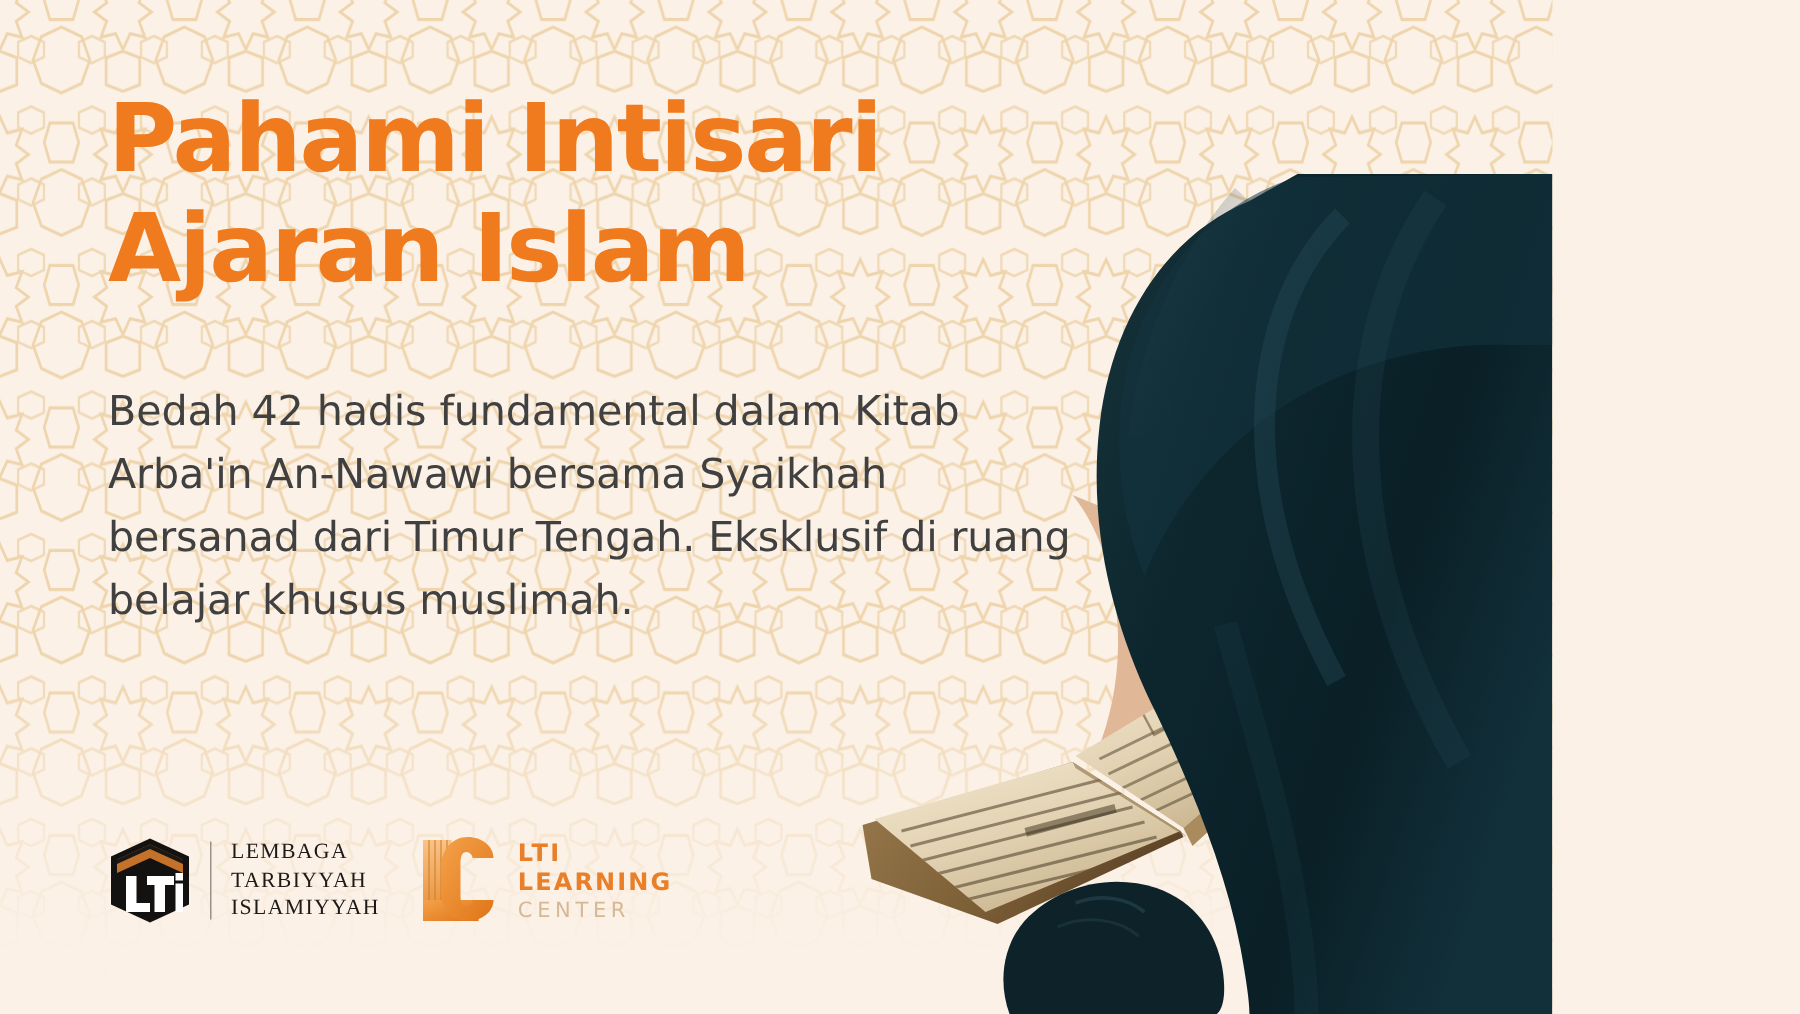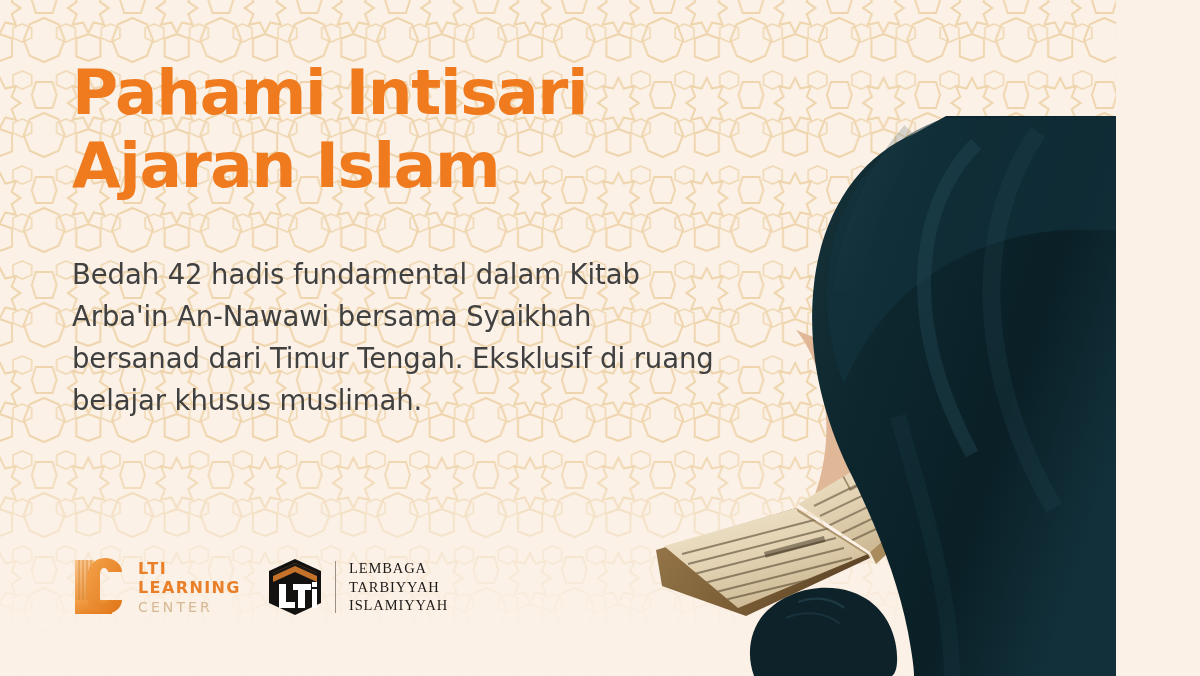--- a/index.html
+++ b/index.html
@@ -6,21 +6,21 @@
   * { margin:0; padding:0; box-sizing:border-box; }
   html, body {
     width:1200px; height:676px;
     overflow:hidden;
     background:#FBF1E7;
     font-family:"Liberation Sans", sans-serif;
   }
 
   .banner {
     position:relative;
-    width:1116px; height:676px;
+    width:1035px; height:676px;
     background:#FBF1E7;
     overflow:hidden;
   }
 
   
   .pattern-layer {
     position:absolute;
     inset:0;
     z-index:1;
     pointer-events:none;
@@ -287,20 +287,46 @@
   <div class="content">
     <h1 class="headline">Pahami Intisari
 Ajaran Islam</h1>
     <p class="subcopy">Bedah 42 hadis fundamental dalam Kitab
 Arba'in An-Nawawi bersama Syaikhah
 bersanad dari Timur Tengah. Eksklusif di ruang
 belajar khusus muslimah.</p>
   </div>
 
   <div class="logo-bar">
+
+    <div class="logo-lockup">
+      <div class="lti-mark">
+        <svg viewBox="0 0 56 58" xmlns="http://www.w3.org/2000/svg">
+
+          <polygon points="28,1 54,13 54,45 28,57 2,45 2,13" fill="#141210"></polygon>
+
+          <path d="M6,15 L28,5 L50,15 L50,24 L28,14 L6,24 Z" fill="#C4722A"></path>
+          <path d="M6,15 L28,5 L50,15 L50,18 L28,8 L6,18 Z" fill="#1A1815"></path>
+
+          <g fill="#FFFFFF">
+
+            <path d="M12,26 L19,26 L19,44 L28,44 L28,50 L12,50 Z"></path>
+
+            <path d="M26,26 L44,26 L44,32 L38,32 L38,50 L31,50 L31,32 L26,32 Z"></path>
+
+            <rect x="45" y="31" width="5" height="19"></rect>
+            <rect x="45" y="24" width="5" height="5"></rect>
+          </g>
+        </svg>
+      </div>
+      <div class="logo-divider"></div>
+      <div class="lti-words">LEMBAGA
+TARBIYYAH
+ISLAMIYYAH</div>
+    </div>
 
     <div class="logo-lockup">
       <div class="lc-mark">
         <svg viewBox="0 0 54 62" xmlns="http://www.w3.org/2000/svg">
           <defs>
             <linearGradient id="lcOrange" x1="0" y1="0" x2="1" y2="1">
               <stop offset="0%" stop-color="#F6A council"></stop>
               <stop offset="0%" stop-color="#F4A24A"></stop>
               <stop offset="100%" stop-color="#E07518"></stop>
             </linearGradient>
@@ -327,40 +353,14 @@
                    L36,44 C36,47 34,48 32,48 C29,48 28,45 28,41 L28,20 C28,15 29,12 32,12 C34,12 36,14 36,16 Z" fill="url(#lcOrange)"></path>
         </svg>
       </div>
       <div class="lc-words">
         <span class="l1">LTI</span>
         <span class="l2">LEARNING</span>
         <span class="l3">CENTER</span>
       </div>
     </div>
 
-    <div class="logo-lockup">
-      <div class="lti-mark">
-        <svg viewBox="0 0 56 58" xmlns="http://www.w3.org/2000/svg">
-
-          <polygon points="28,1 54,13 54,45 28,57 2,45 2,13" fill="#141210"></polygon>
-
-          <path d="M6,15 L28,5 L50,15 L50,24 L28,14 L6,24 Z" fill="#C4722A"></path>
-          <path d="M6,15 L28,5 L50,15 L50,18 L28,8 L6,18 Z" fill="#1A1815"></path>
-
-          <g fill="#FFFFFF">
-
-            <path d="M12,26 L19,26 L19,44 L28,44 L28,50 L12,50 Z"></path>
-
-            <path d="M26,26 L44,26 L44,32 L38,32 L38,50 L31,50 L31,32 L26,32 Z"></path>
-
-            <rect x="45" y="31" width="5" height="19"></rect>
-            <rect x="45" y="24" width="5" height="5"></rect>
-          </g>
-        </svg>
-      </div>
-      <div class="logo-divider"></div>
-      <div class="lti-words">LEMBAGA
-TARBIYYAH
-ISLAMIYYAH</div>
-    </div>
-
   </div>
 </div>
 
 </body></html>

